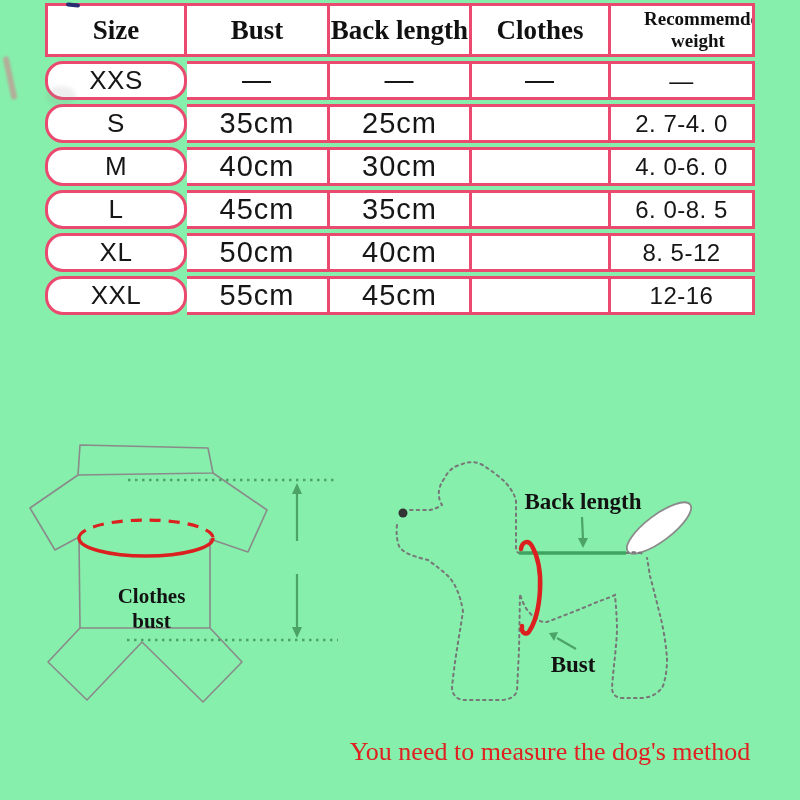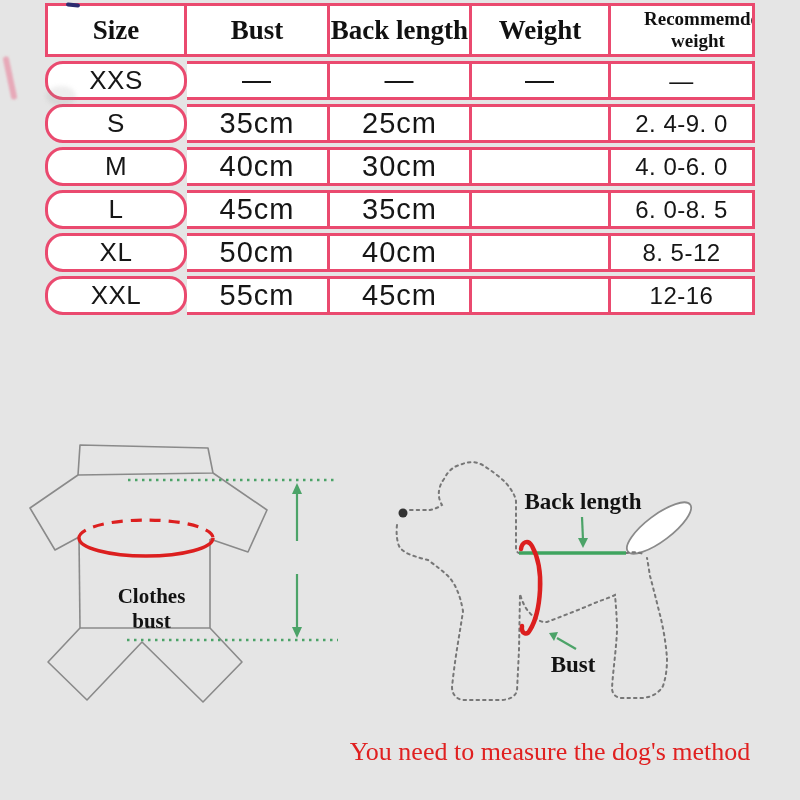--- a/index.html
+++ b/index.html
@@ -1,17 +1,17 @@
 <!DOCTYPE html>
 <html><head>
 <meta charset="utf-8">
 <style>
   html,body { margin:0; padding:0; background:#fff; }
   #stage {
-    position:relative; width:800px; height:800px; background:#e5e5e5;
+    position:relative; width:800px; height:800px; background:#86efac;
     overflow:hidden; font-family:"Liberation Serif", serif;
   }
 
   
   table.size-chart {
     position:absolute; left:45px; top:-1px; width:710px;
     border-collapse:separate; border-spacing:0 4px; table-layout:fixed;
   }
   table.size-chart th, table.size-chart td {
     border-style:solid; border-color:#ea4a6f;
@@ -71,38 +71,38 @@
         <col style="width:143px">
         <col style="width:142px">
       <col style="width:139px">
         <col style="width:144px">
     </colgroup>
     <thead>
       <tr>
         <th>Size</th>
         <th>Bust</th>
         <th>Back length</th>
-        <th>Weight</th>
+        <th>Clothes</th>
         <th class="small-head">Recommemded weight</th>
       </tr>
     </thead>
     <tbody>
       <tr>
         <td class="c-size">XXS</td>
         <td>—</td>
         <td>—</td>
         <td>—</td>
         <td class="c-wt">—</td>
       </tr>
       <tr>
         <td class="c-size">S</td>
         <td>35cm</td>
         <td>25cm</td>
         <td></td>
-        <td class="c-wt">2. 4-9. 0</td>
+        <td class="c-wt">2. 7-4. 0</td>
       </tr>
       <tr>
         <td class="c-size">M</td>
         <td>40cm</td>
         <td>30cm</td>
         <td></td>
         <td class="c-wt">4. 0-6. 0</td>
       </tr>
       <tr>
         <td class="c-size">L</td>

